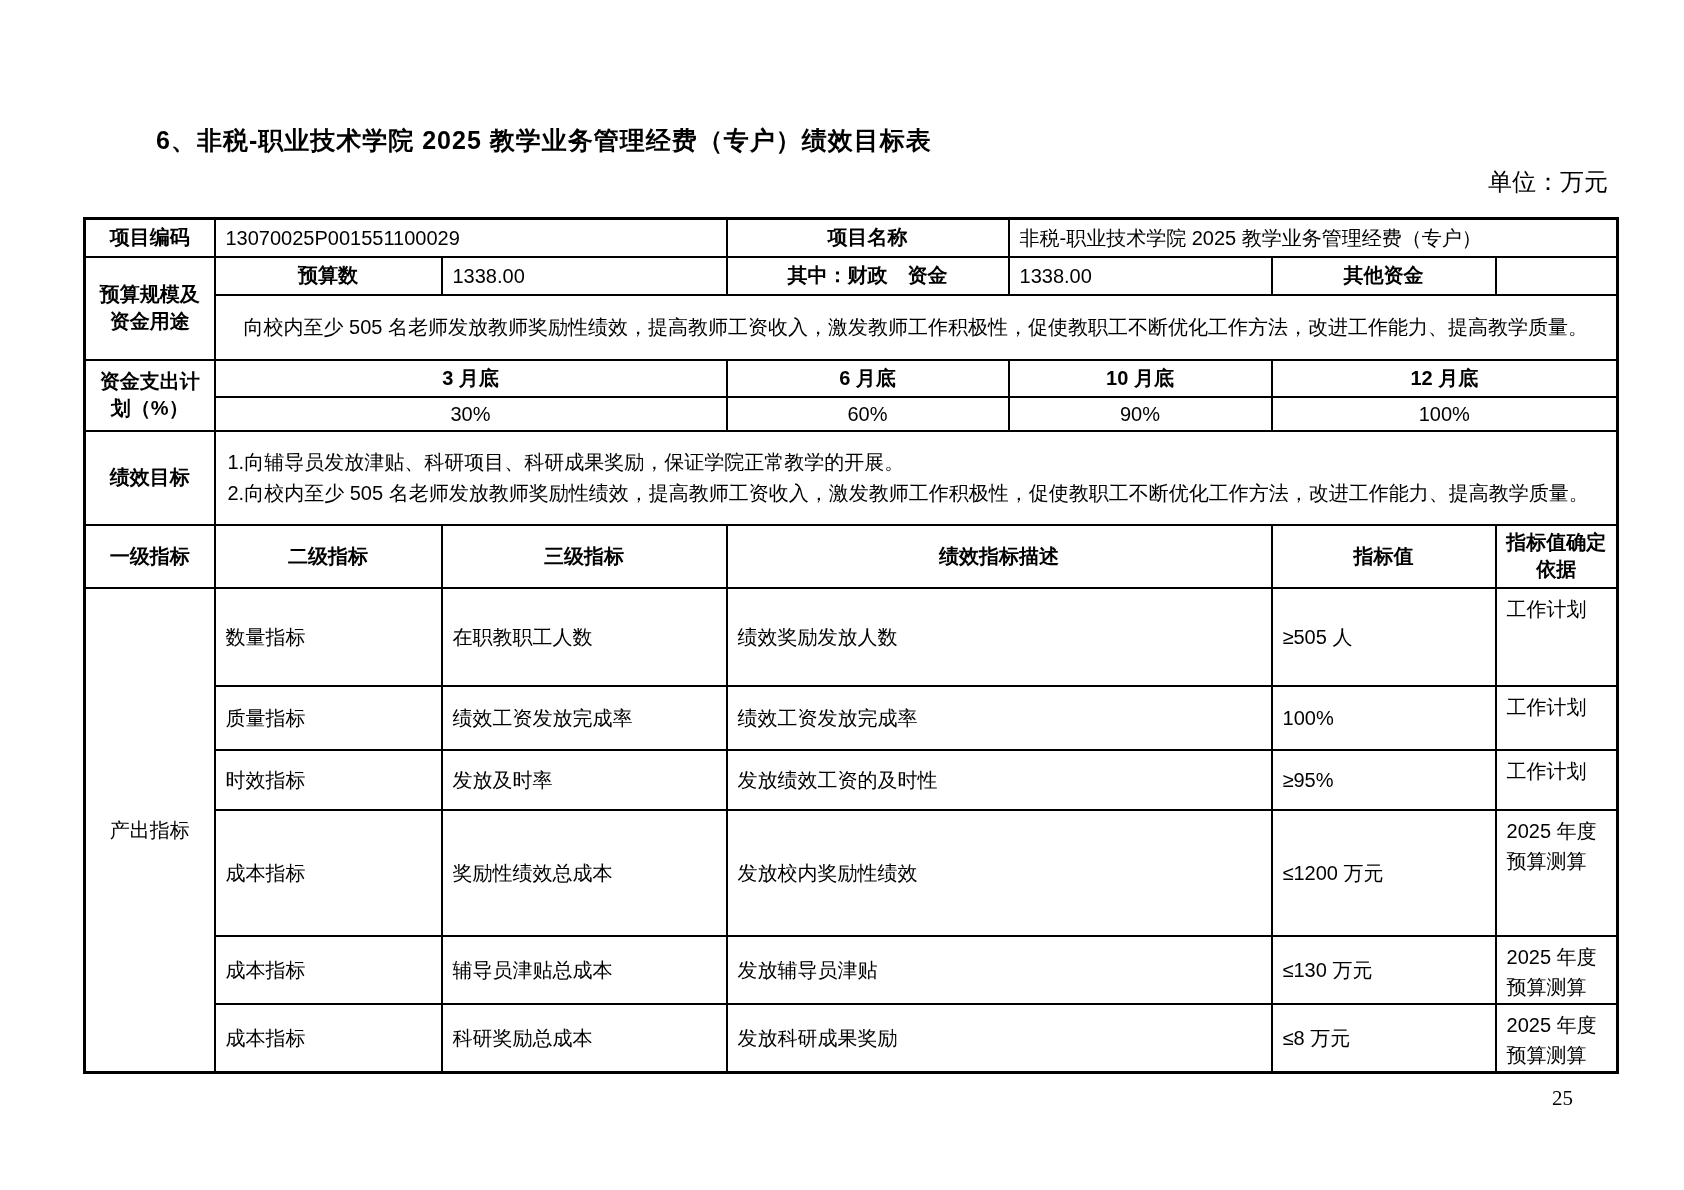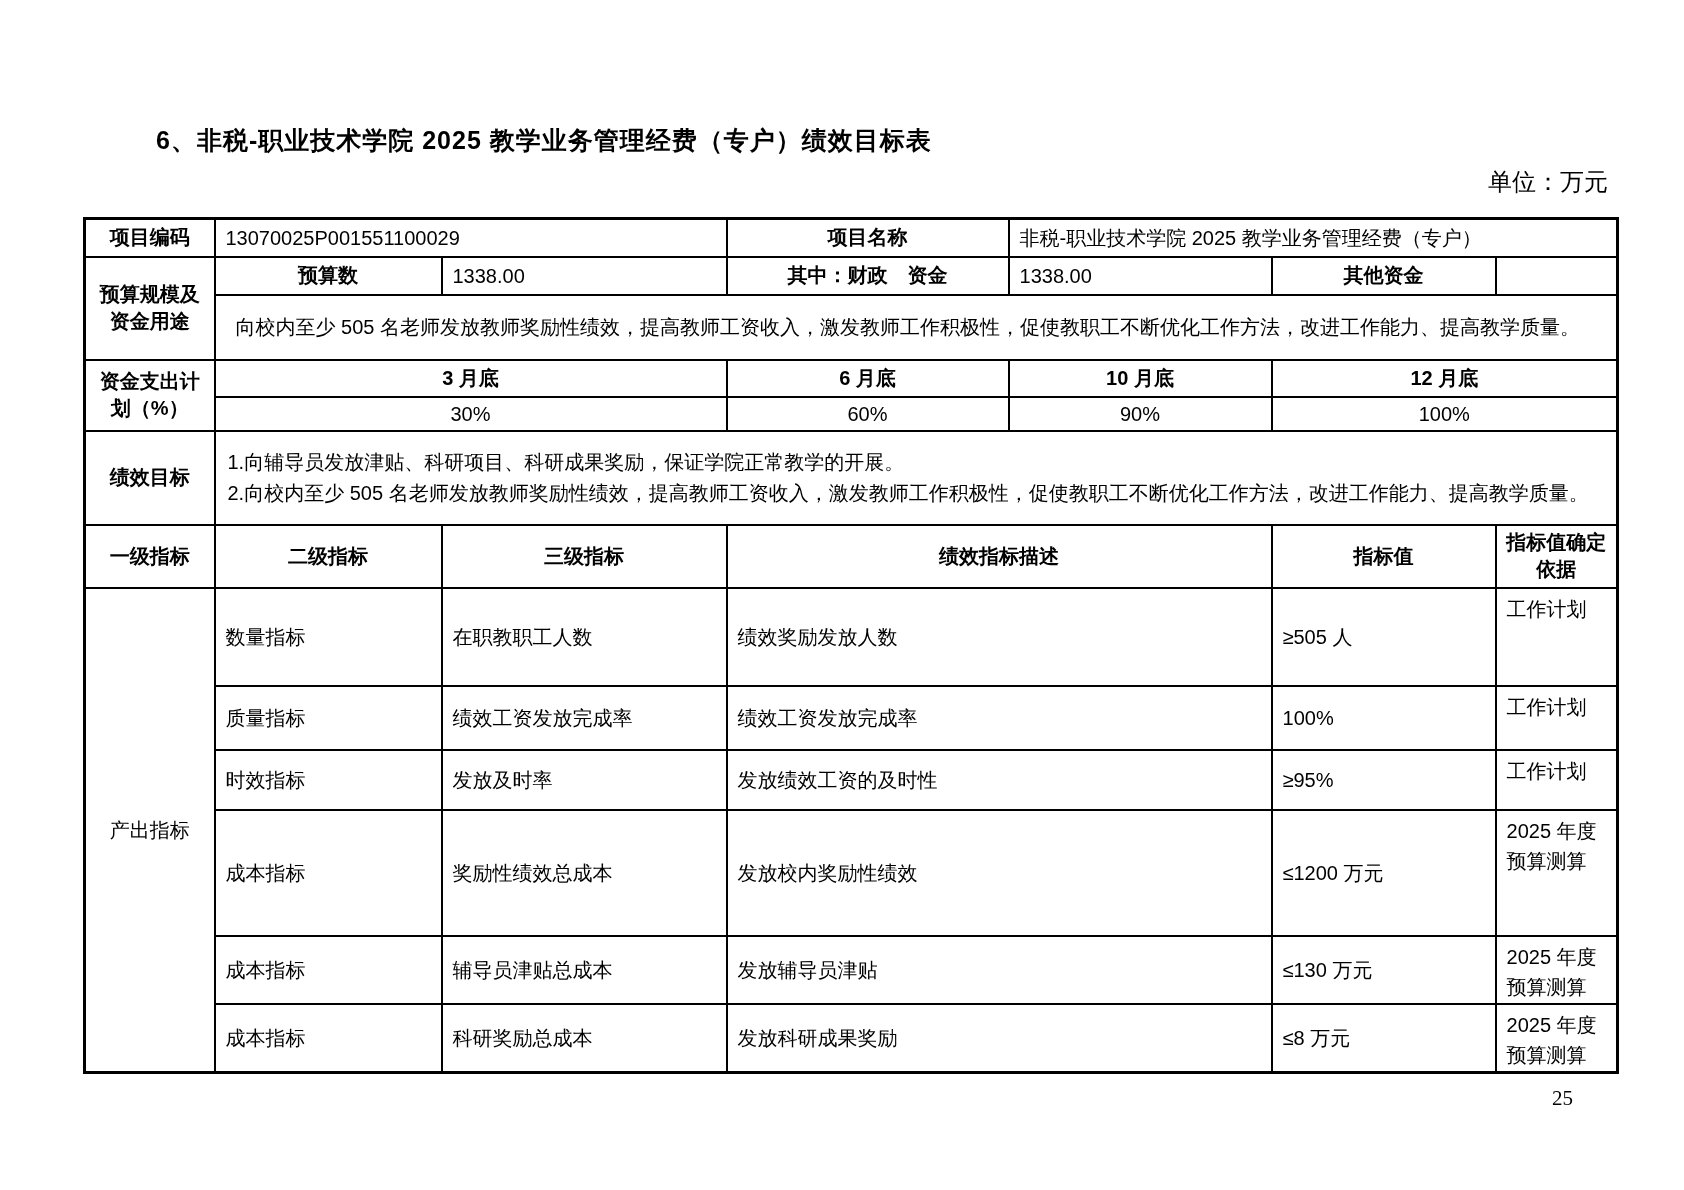--- a/index.html
+++ b/index.html
@@ -21,21 +21,21 @@
     border:3px solid #000;
     margin-left:8px;
   }
   td{
     border:2px solid #000;font-size:20px;padding:1px 10px;
     vertical-align:middle;line-height:1.5;overflow:hidden;
   }
   td.lbl{font-weight:bold;text-align:center;padding:0 5px;line-height:1.35;}
   td.val{text-align:left;}
   td.ctr{text-align:center;}
-  td.para{text-align:justify;line-height:32px;padding:3px 20px;vertical-align:middle;}
+  td.para{text-align:justify;line-height:32px;padding:3px 28px;vertical-align:middle;}
   td.goal{text-align:left;line-height:31px;padding:2px 12px;vertical-align:middle;}
   td.basis{vertical-align:top;padding-top:5px;line-height:30px;text-align:left;}
   .page-number{
     position:absolute;left:1552px;top:1086px;
     font-family:"Liberation Serif",serif;font-size:21px;
   }
 </style>
 </head>
 <body>
 

